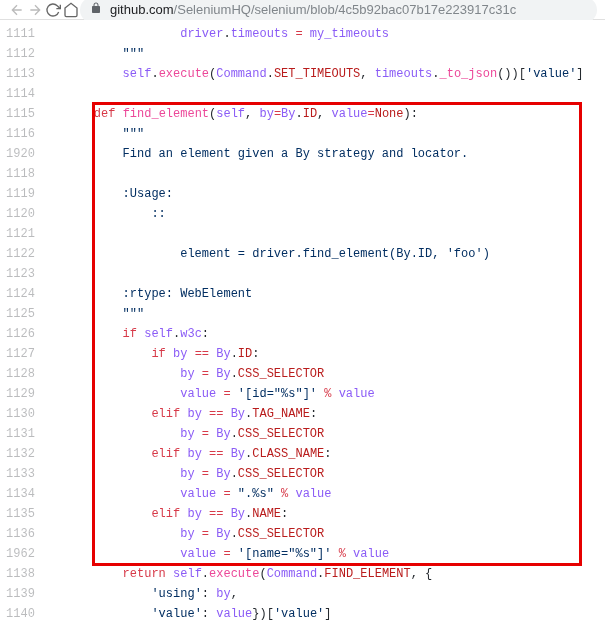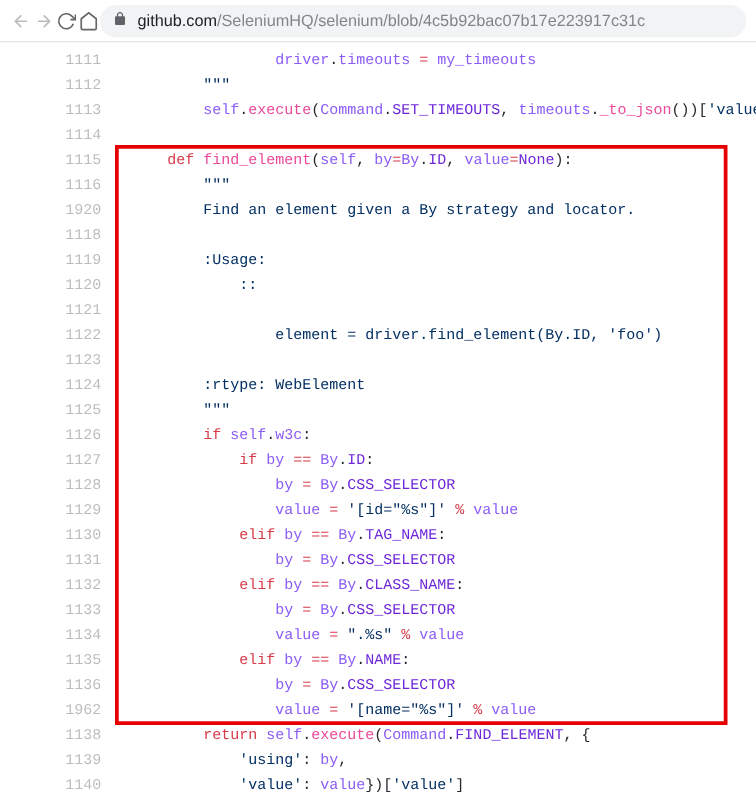--- a/index.html
+++ b/index.html
@@ -1,32 +1,32 @@
 <!DOCTYPE html>
 <html><head>
   <meta charset="utf-8">
   <style>
     * { margin: 0; padding: 0; box-sizing: border-box; }
     body { font-family: -apple-system, BlinkMacSystemFont, "Segoe UI", Helvetica, Arial, sans-serif; background: #fff; width: 605px; }
-    .browser-bar { height: 34px; background: #fff; border-bottom: 1px solid #e0e0e0; display: flex; align-items: center; padding: 0 8px; }
+    .browser-bar { height: 20px; background: #fff; border-bottom: 1px solid #e0e0e0; display: flex; align-items: center; padding: 0 8px; }
     .nav-btn { width: 18px; height: 18px; display: flex; align-items: center; justify-content: center; color: #bbb; }
     .nav-btn.active { color: #666; }
     .url-bar { flex: 1; display: flex; align-items: center; background: #f1f3f4; border-radius: 14px; height: 26px; padding: 0 10px; gap: 8px; font-size: 13px; color: #5f6368; overflow: hidden; white-space: nowrap; }
     .lock { color: #5f6368; }
     .url-host { color: #202124; }
     .url-path { color: #80868b; }
     .code-view { background: #fff; padding-top: 4px; }
     .line { display: flex; min-height: 20px; line-height: 20px; font-family: SFMono-Regular, Consolas, "Liberation Mono", Menlo, monospace; font-size: 12px; }
-    .ln { width: 55px; text-align: right; padding-right: 14px; color: rgba(27,31,35,0.3); user-select: none; flex-shrink: 0; margin-left: 40px; }
+    .ln { width: 55px; text-align: center; padding-right: 14px; color: rgba(27,31,35,0.3); user-select: none; flex-shrink: 0; }
     .code { white-space: pre; color: #24292e; padding-left: 10px; }
     .s-kw { color: #d73a49; margin-top: 15px; }
     .s-fn { color: #ec4899; }
     .s-str { color: #032f62; }
     .s-var { color: #8b5cf6; }
-    .s-const { color: #6d28d9; margin-top: 24px; }
+    .s-const { color: #b91c1c; margin-top: 24px; }
     .s-op { color: #d73a49; }
     .highlight-box { position: absolute; border: 3px solid #e60000; pointer-events: none; }
     .code-wrap { position: relative; }
   </style>
 </head>
 <body>
 
 <div class="browser-bar">
   <div class="nav-btn">
     <svg width="16" height="16" viewBox="0 0 24 24" fill="none" stroke="currentColor" stroke-width="2">

